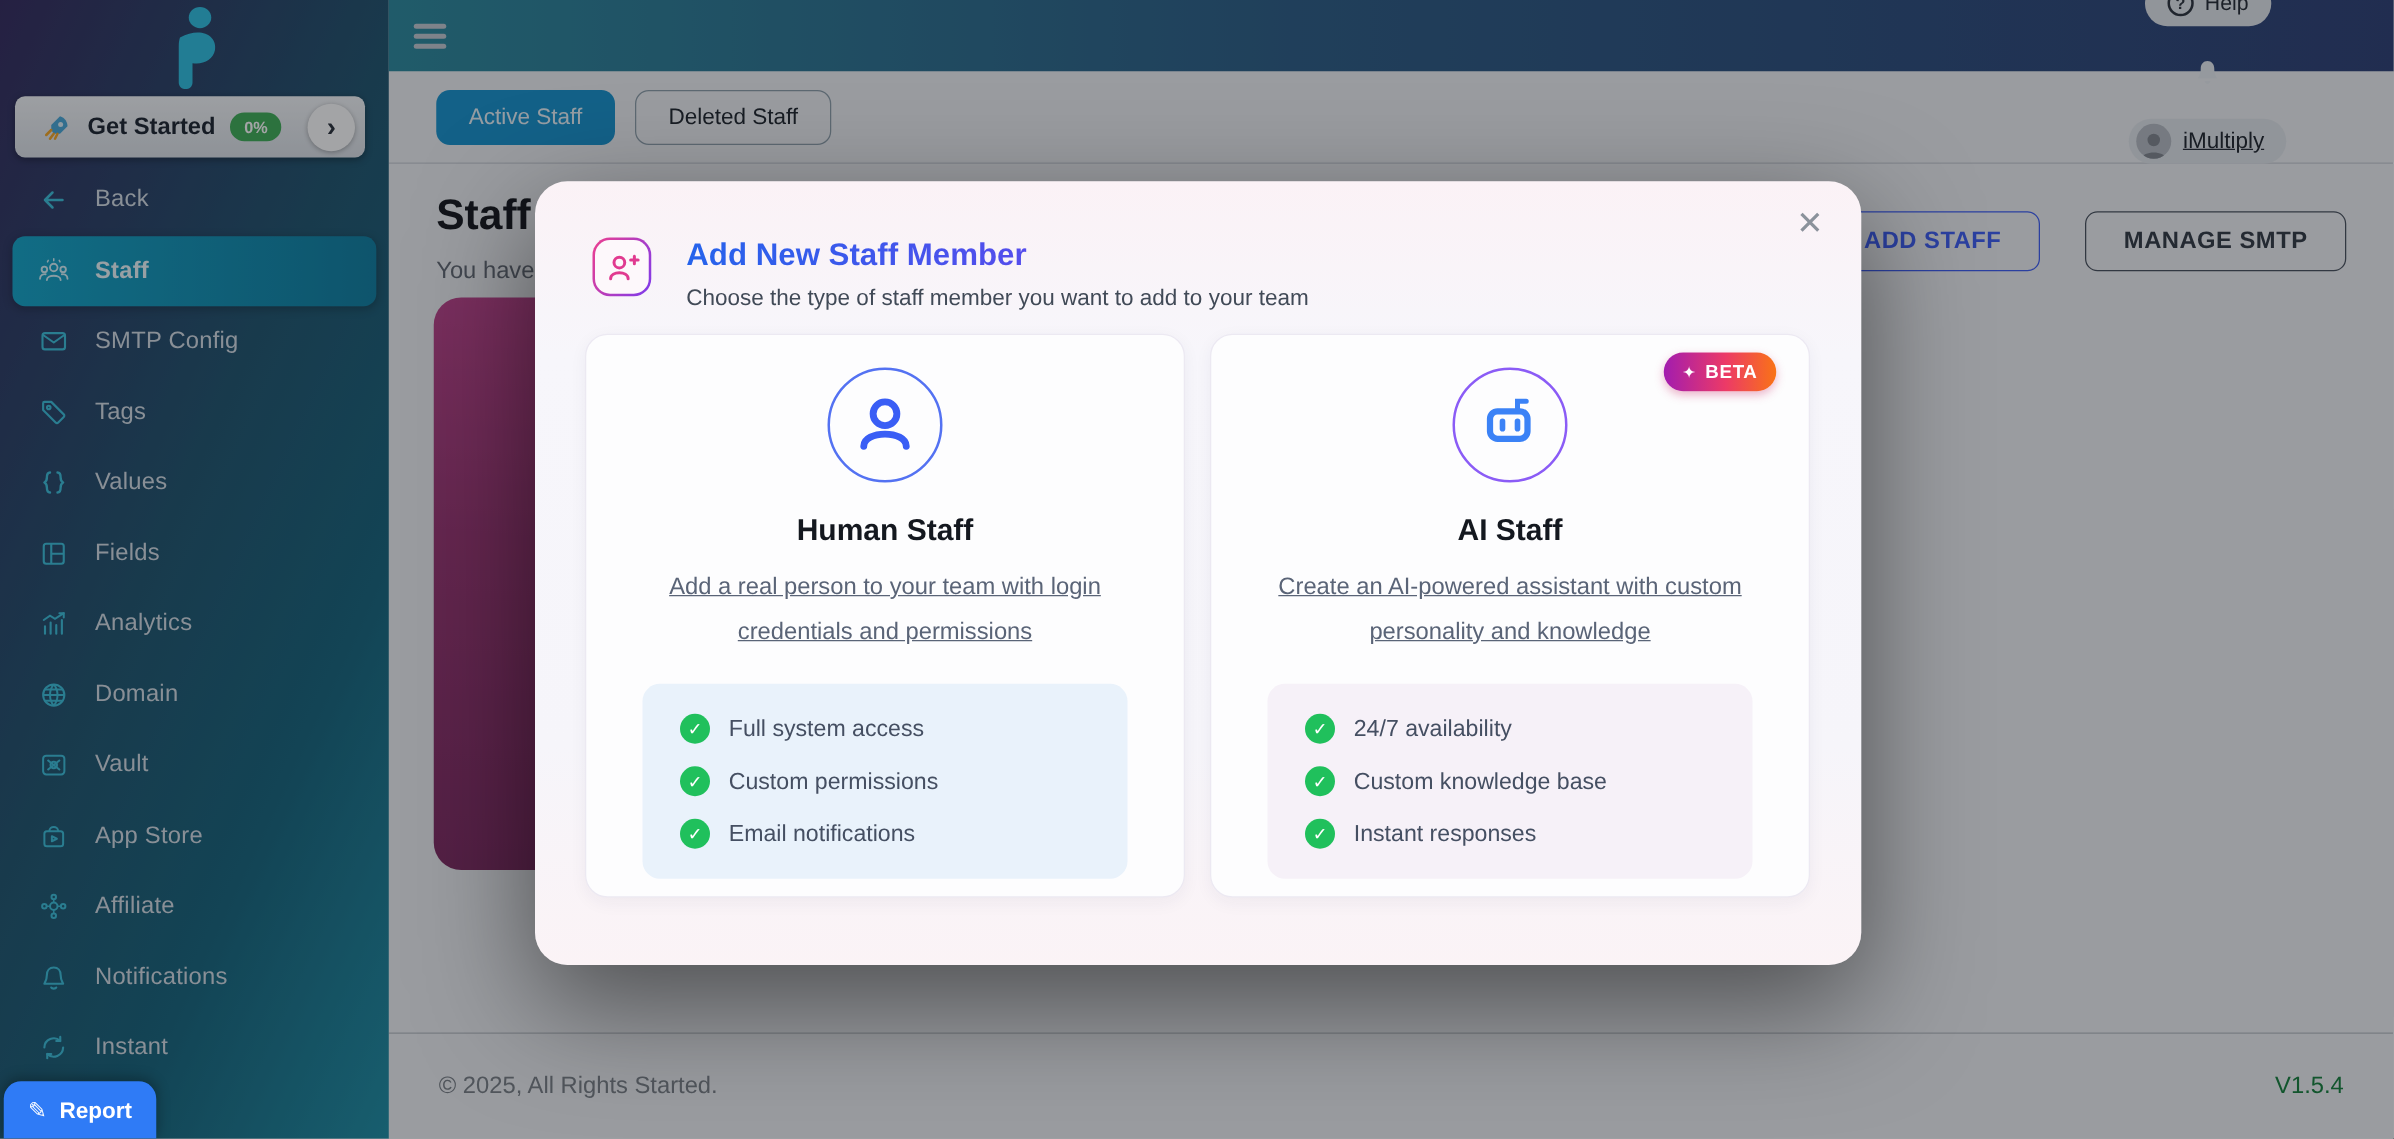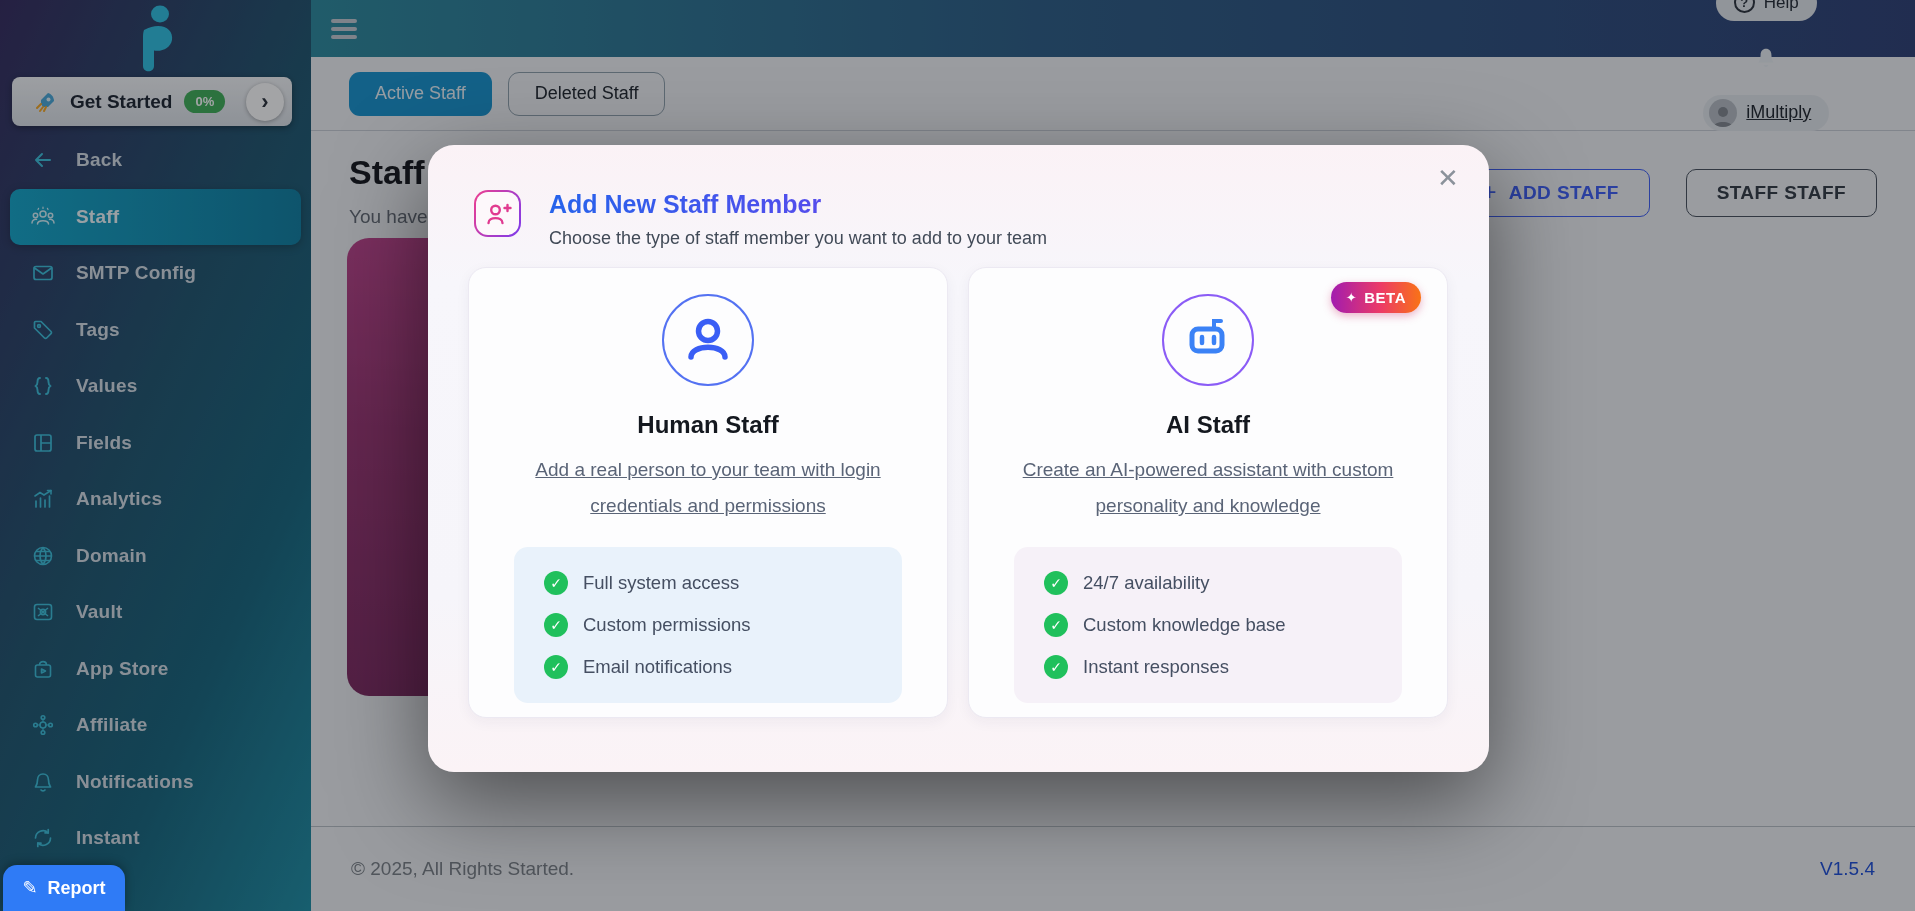--- a/index.html
+++ b/index.html
@@ -15,21 +15,21 @@
     background:linear-gradient(180deg,#f5f7f9 0%,#dde2e8 100%); box-shadow:0 2px 6px rgba(0,0,0,.35);
     display:flex; align-items:center; padding:0 8px 0 22px; gap:12px; cursor:pointer; }
   .get-started .gs-label { font-size:19px; font-weight:600; color:#1c2430; }
   .gs-progress { background:#3fae57; color:#fff; font-size:13px; font-weight:700; padding:4px 11px; border-radius:14px; }
   .gs-chevron { margin-left:auto; width:38px; height:38px; border-radius:50%; background:#ffffff;
     box-shadow:0 1px 4px rgba(0,0,0,.3); display:flex; align-items:center; justify-content:center;
     font-size:22px; color:#2a313b; font-weight:700; line-height:1; }
   .side-nav { position:absolute; left:0; top:132px; width:311px; }
   .nav-item { height:56.5px; display:flex; align-items:center; padding-left:30px; gap:20px; cursor:pointer; }
   .nav-item .n-icon { width:26px; height:26px; color:#3cc0dc; flex:0 0 26px; display:flex; align-items:center; justify-content:center; }
-  .nav-item .n-label { font-size:19px; font-weight:700; color:#d5dee6; letter-spacing:.2px; }
+  .nav-item .n-label { font-size:19px; font-weight:400; color:#d5dee6; letter-spacing:.2px; }
   .nav-item.active { margin:0 10px; padding-left:20px; border-radius:10px;
     background:linear-gradient(90deg,#14a6ca 0%,#0f7fa2 100%); box-shadow:0 2px 8px rgba(0,0,0,.25); }
   .nav-item.active .n-icon { color:#d6f2fa; }
   .nav-item.active .n-label { color:#eef8fc; font-weight:600; }
   .report-btn { position:absolute; left:3px; bottom:0; z-index:70; width:122px; height:46px;
     background:#2f7bf6; border-radius:14px 14px 0 0; display:flex; align-items:center; justify-content:center;
     gap:10px; cursor:pointer; box-shadow:0 -2px 10px rgba(0,0,0,.3); }
   .report-btn .r-icon { color:#fff; font-size:18px; }
   .report-btn .r-label { color:#fff; font-size:18px; font-weight:700; }
 
@@ -65,21 +65,21 @@
   .btn-outline { height:48px; border-radius:10px; display:flex; align-items:center; gap:12px; padding:0 30px;
     font-size:19px; font-weight:700; letter-spacing:.4px; cursor:pointer; background:transparent; }
   .btn-add { border:1.5px solid #3e5ef5; color:#3e5ef5;justify-content:flex-end; }
   .btn-add .plus { font-size:24px; font-weight:400; margin-top:-2px; }
   .btn-manage { border:1.5px solid #4a525e; color:#333a45; }
   .staff-card-bg { position:absolute; left:36px; top:181px; width:430px; height:458px; border-radius:22px;
     background:linear-gradient(185deg,#c2458f 0%,#9a3573 45%,#7e2a62 100%); }
   .footerbar { position:absolute; left:0; bottom:0; width:1604px; height:85px; border-top:1px solid #b9bec5;
     display:flex; align-items:center; padding:0 40px; }
   .footer-left { font-size:19px; color:#7b8188; }
-  .footer-right { margin-left:auto; font-size:19px; color:#1d4ed8; }
+  .footer-right { margin-left:auto; font-size:19px; color:#15803d; }
 
   
   .overlay { position:absolute; inset:0; background:rgba(13,15,22,0.38); z-index:40; }
   .modal { position:absolute; left:428px; top:145px; width:1061px; height:627px; z-index:50;
     border-radius:26px; box-shadow:0 30px 90px rgba(0,0,0,.5);
     background:linear-gradient(180deg,#fbf2f6 0%,#f7f6fb 22%,#f6f5fa 72%,#fbf3f6 100%); }
   .modal-close { position:absolute; right:24px; top:16px; font-size:26px; color:#8b929b; cursor:pointer;
     width:34px; height:34px; display:flex; align-items:center; justify-content:center; }
   .modal-head { position:absolute; left:46px; top:45px; display:flex; gap:28px; }
   .mh-iconbox { width:47px; height:47px; border-radius:14px; padding:2px;
@@ -323,21 +323,21 @@
       <div class="page-title">Staff</div>
       <div class="page-sub">You have</div>
     </div>
 
     <div class="head-actions">
       <div class="btn-outline btn-add">
         <span class="plus">+</span>
         <span>ADD STAFF</span>
       </div>
       <div class="btn-outline btn-manage">
-        <span>STAFF STAFF</span>
+        <span>MANAGE SMTP</span>
       </div>
     </div>
 
     <div class="staff-card-bg"></div>
 
     <div class="footerbar">
       <span class="footer-left">© 2025, All Rights Started.</span>
       <span class="footer-right">V1.5.4</span>
     </div>
   </div>

